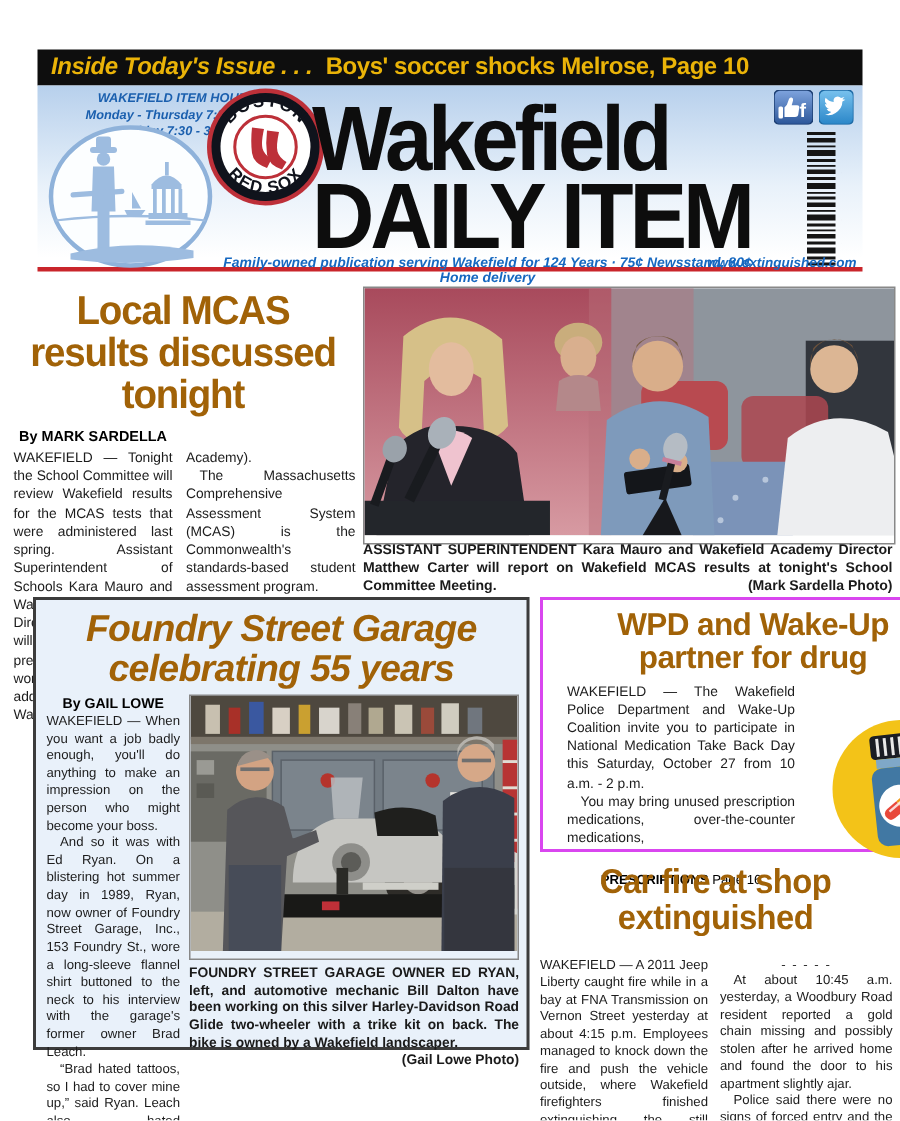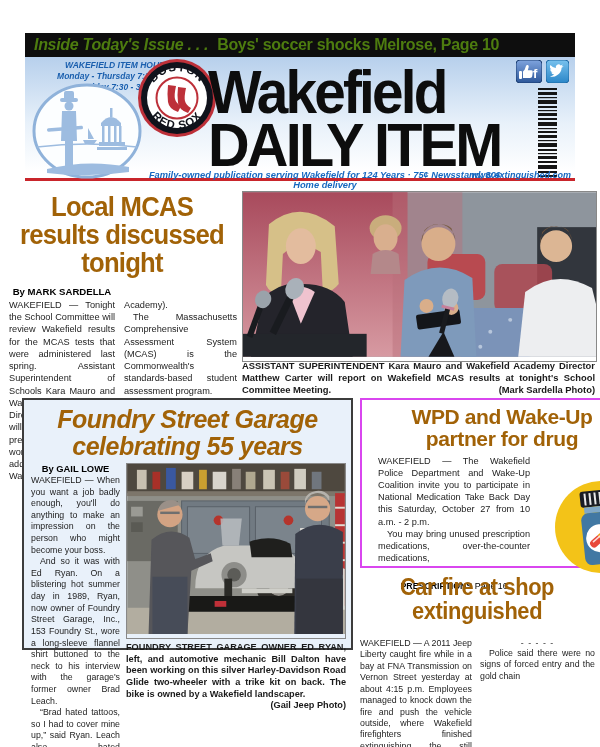--- a/index.html
+++ b/index.html
@@ -1,21 +1,21 @@
 <!DOCTYPE html>
 <html><head>
 <meta charset="utf-8">
 <style>
   * { box-sizing: border-box; margin: 0; padding: 0; }
   html,body { width:600px; height:747px; background:#fff; font-family:"Liberation Sans", sans-serif; }
   .page { position:relative; width:600px; height:747px; background:#fff; overflow:hidden; }
 
   
   .banner { position:absolute; left:25px; top:33px; width:550px; height:24px; background:#0e0e0e;
-            color:#4d7c0f; display:flex; align-items:center; padding-left:9px; white-space:nowrap; }
+            color:#eab308; display:flex; align-items:center; padding-left:9px; white-space:nowrap; }
   .banner .lead { font-style:italic; font-weight:bold; font-size:16px; margin-right:9px; letter-spacing:-0.3px; }
   .banner .rest { font-weight:bold; font-size:16px; letter-spacing:-0.3px; }
 
   
   .masthead { position:absolute; left:25px; top:57px; width:550px; height:124px;
               background:linear-gradient(#b7d0ec, #e8f1fa 55%, #ffffff 95%);
               border-bottom:3px solid #c9252b; }
   .hours { position:absolute; left:8px; top:3px; width:170px; text-align:center;
            color:#1a5fae; font-style:italic; font-weight:bold; font-size:8.5px; line-height:1.3; }
   .town-seal { position:absolute; left:6px; top:26px; }
@@ -50,21 +50,21 @@
   .jumpline { text-align:center; font-size:9.3px; margin-top:2px; }
   .jumpline .jw { font-weight:bold; }
 
   .photo-frame { position:absolute; border:1px solid #888; }
   .top-photo { left:242px; top:191px; }
   .caption { position:absolute; left:242px; top:360px; width:353px; font-weight:bold;
              font-size:9.4px; line-height:1.28; text-align:justify; color:#1a1a1a; }
   .caption .credit { float:right; }
 
   
-  .foundry-box { position:absolute; left:22px; top:398px; width:331px; height:252px;
+  .foundry-box { position:absolute; left:22px; top:398px; width:331px; height:302px;
                  background:#e9f1fa; border:2px solid #3c3c3c; padding:4px 7px; }
   .foundry-head { font-size:25px; font-style:italic; line-height:1.06; letter-spacing:-0.5px; margin-top:2px; }
   .foundry-row { display:flex; gap:6px; margin-top:4px; }
   .foundry-colL { width:89px; flex:none; }
   .foundry-colL .by { text-align:center; font-weight:bold; font-size:9.4px; margin-bottom:1px; }
   .foundry-colL .bodytext { font-size:8.8px; line-height:1.32; }
   .foundry-colR { flex:1; }
   .foundry-cap { font-weight:bold; font-size:9.2px; line-height:1.27; text-align:justify; margin-top:3px; color:#1a1a1a; }
   .foundry-cap .credit { float:right; }
 
@@ -372,21 +372,21 @@
 
             <path d="M172,175 L173,72 Q196,54 222,70 L222,175 Z" fill="#3a3e4a"></path>
             <rect x="174" y="118" width="48" height="57" fill="#34363e"></rect>
             <circle cx="196" cy="46" r="13" fill="#d6a888"></circle>
             <path d="M183,42 a13,13 0 0 1 25,-4 l0,-5 a14,12 0 0 0 -25,3 z" fill="#b5b2ac"></path>
             <rect x="186" y="43" width="20" height="2.5" fill="#6f6f6f"></rect>
           </svg>
         </div>
         <div class="foundry-cap">
           <span>FOUNDRY STREET GARAGE OWNER ED RYAN, left, and automotive mechanic Bill Dalton have been working on this silver Harley-Davidson Road Glide two-wheeler with a trike kit on back. The bike is owned by a Wakefield landscaper.</span>
-          <span class="credit">(Gail Jeep Photo)</span>
+          <span class="credit">(Gail Lowe Photo)</span>
         </div>
       </div>
     </div>
 
   </div>
 
   <div class="wpd-box">
     <div class="hl wpd-head">
       <div>WPD and Wake-Up</div>
       <div>partner for drug</div>
@@ -431,18 +431,19 @@
   </div>
   <div class="carfire-col1">
     <div class="bodytext">
       <p class="noindent">WAKEFIELD — A 2011 Jeep Liberty caught fire while in a bay at FNA Transmission on Vernon Street yesterday at about 4:15 p.m. Employees managed to knock down the fire and push the vehicle outside, where Wakefield firefighters finished extinguishing the still smoldering fire.</p>
 
     </div>
   </div>
   <div class="carfire-col2">
     <div class="dots">- - - - -</div>
     <div class="bodytext">
+      <p>At about 10:45 a.m. yesterday, a Woodbury Road resident reported a gold chain missing and possibly stolen after he arrived home and found the door to his apartment slightly ajar.</p>
       <p>Police said there were no signs of forced entry and the gold chain</p>
     </div>
 
   </div>
 
 </div>
 
 </body></html>

